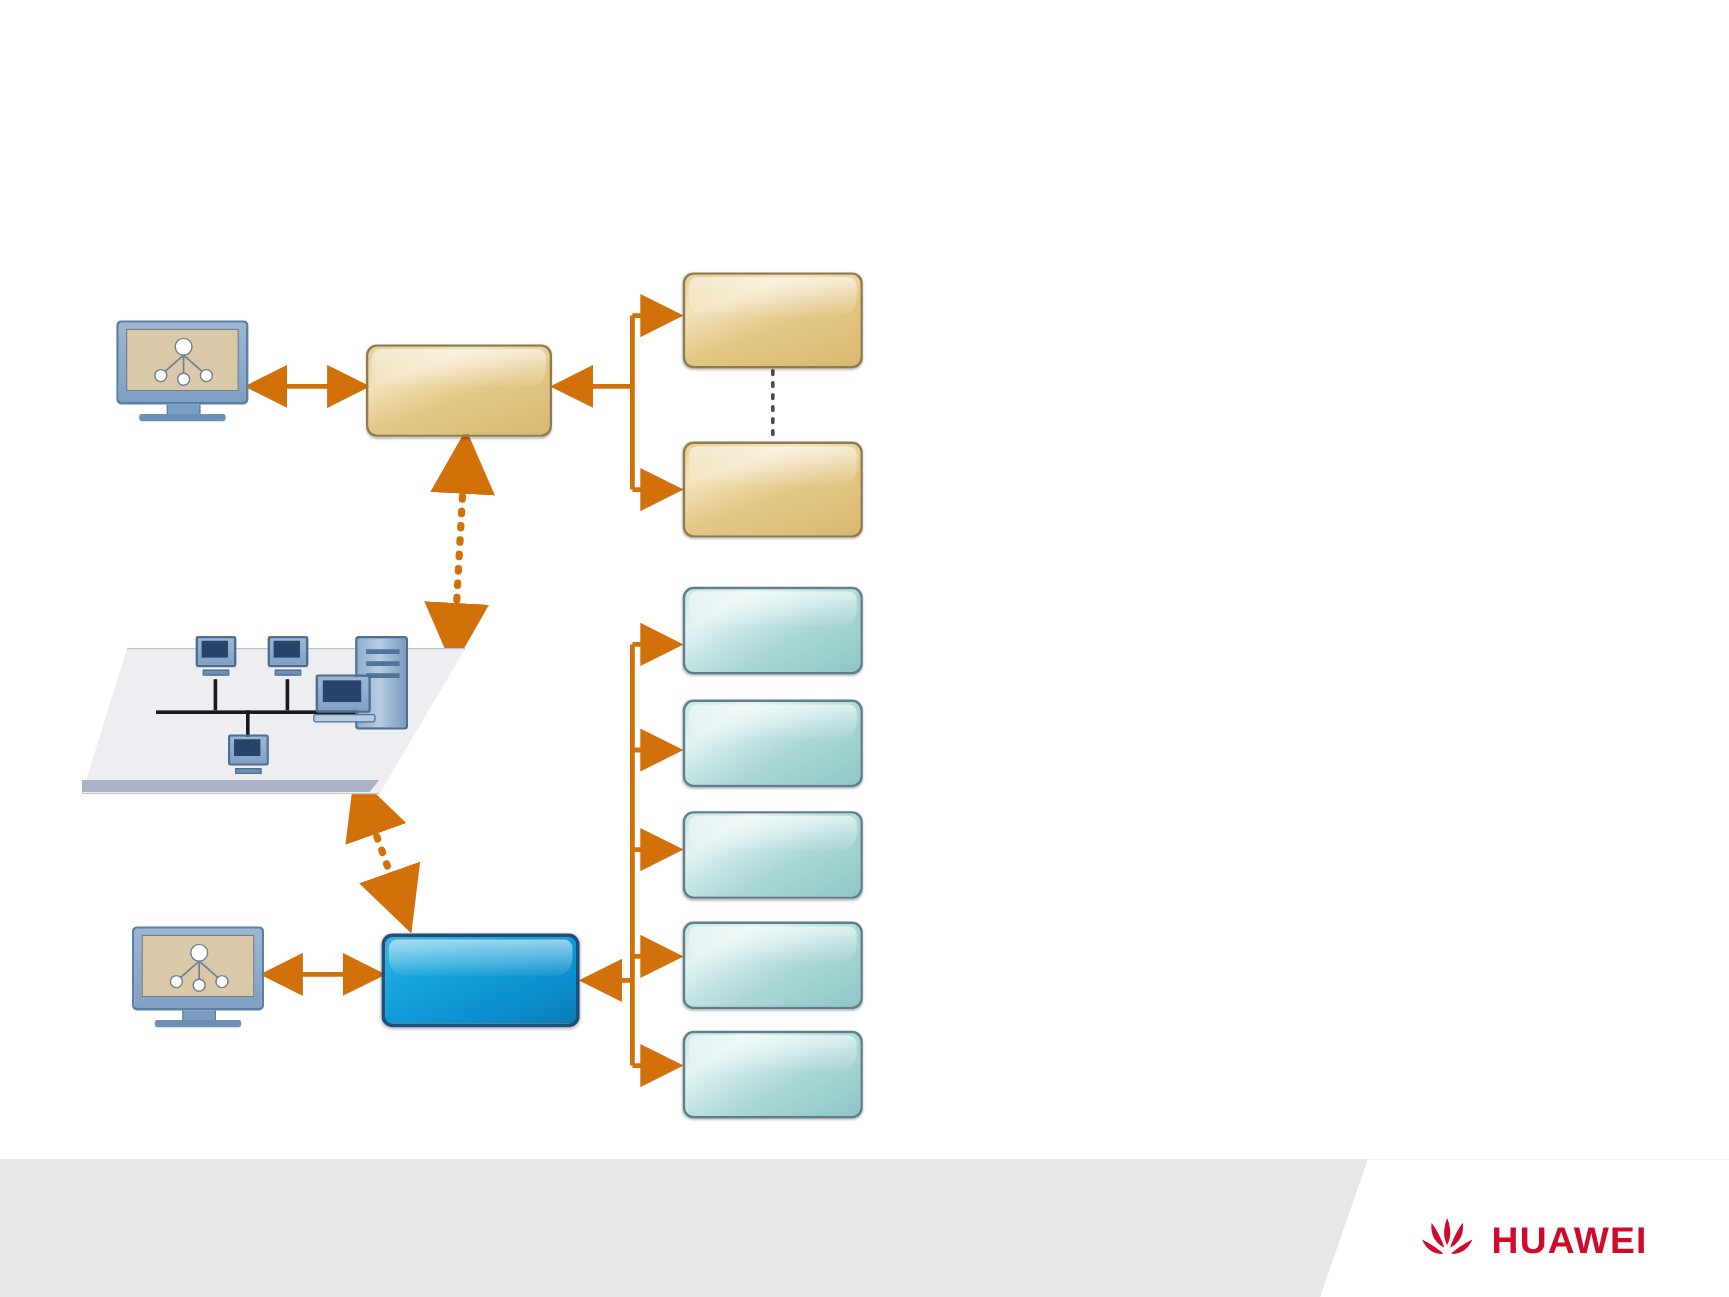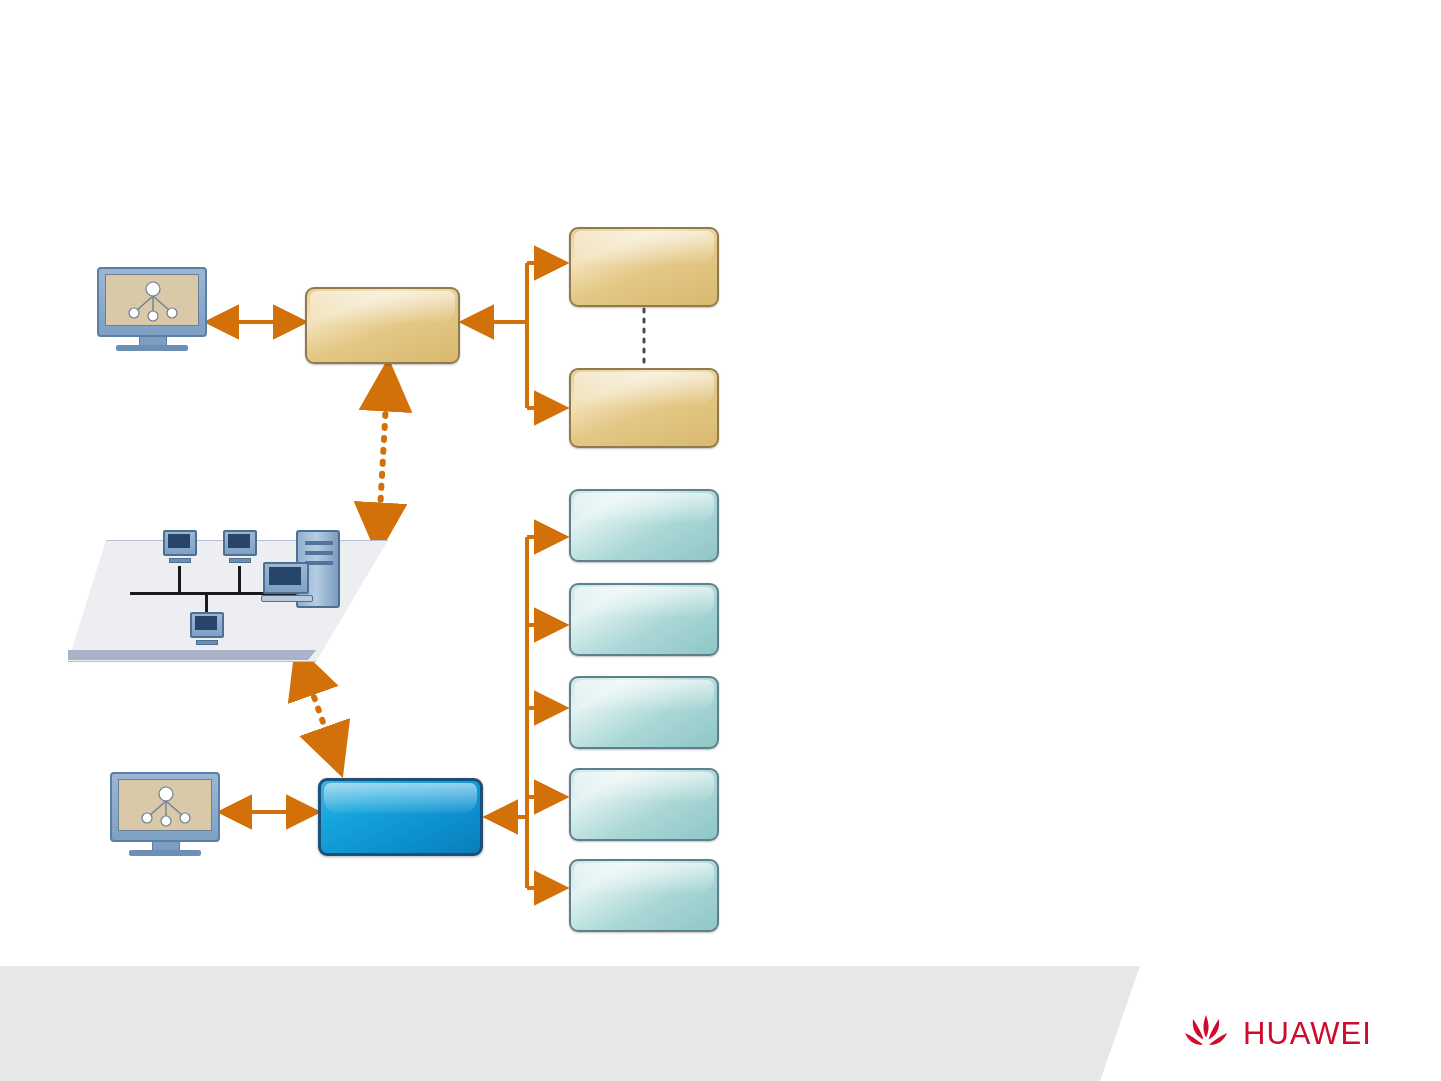--- a/index.html
+++ b/index.html
@@ -53,21 +53,21 @@
     gap: 14px;
   }
   .huawei-mark {
     width: 46px;
     height: 46px;
     position: relative;
   }
   .huawei-text {
     color: #cf0a2c;
     font-size: 31px;
-    font-weight: normal;
+    font-weight: bold;
     letter-spacing: 1px;
     font-family: "Liberation Sans", sans-serif;
   }
 
   
   .node {
     position: absolute;
     box-sizing: border-box;
     border-radius: 9px;
   }

